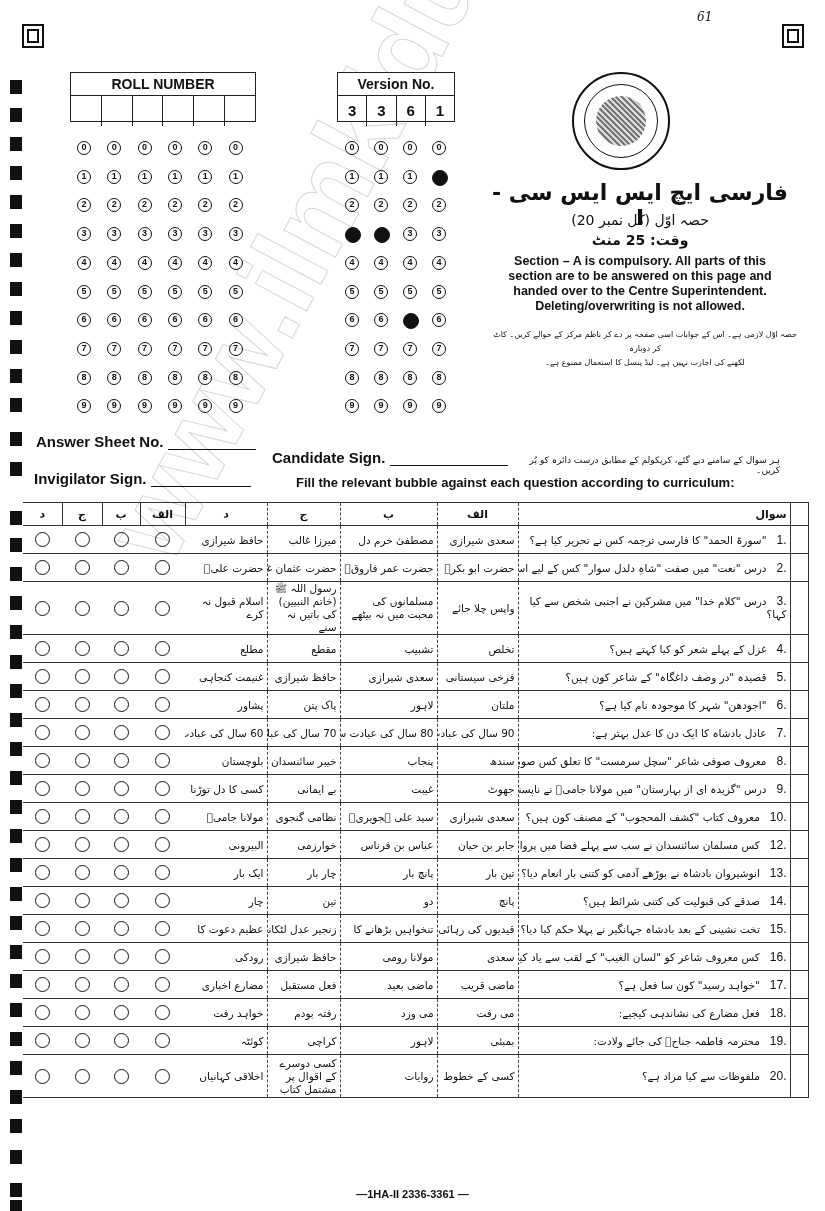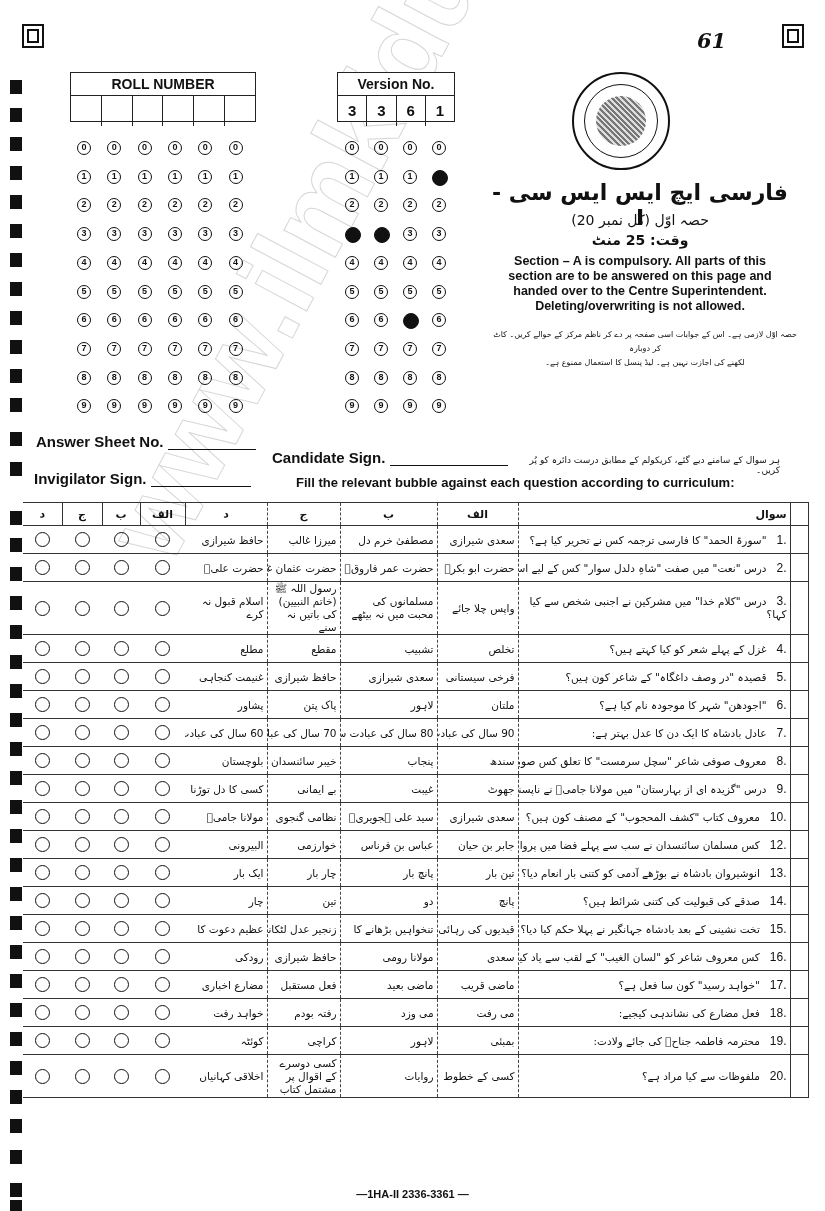--- a/index.html
+++ b/index.html
@@ -27,21 +27,21 @@
     table.ans tr.tall td { height:42px; white-space:normal; line-height:13px; }
     .c-bub { text-align:center; border-right:none; }
     .c-bub-h { border-right:1.5px solid #333 !important; text-align:center; }
     .c-opt { border-right:1.5px dashed #444; direction:rtl; text-align:right; font-family:"DejaVu Sans", sans-serif; }
     .c-q { direction:rtl; text-align:right; font-family:"DejaVu Sans", sans-serif; border-right:1.5px solid #333; }
     .c-end { border-right:1.5px solid #333; }
     .obub { display:inline-block; width:15px; height:15px; border:1.3px solid #111; border-radius:50%; box-sizing:border-box; vertical-align:middle; }
     .qnum { font-family:"Liberation Sans", sans-serif; direction:ltr; display:inline-block; margin-left:10px; font-size:12px; }
     .footer { position:absolute; top:1188px; left:0; width:825px; text-align:center; font-size:11px; font-weight:bold; }
     .watermark { position:absolute; left:80px; top:520px; font-size:110px; font-weight:bold; color:transparent; -webkit-text-stroke:1px #bbb; transform:rotate(-62deg); transform-origin:left top; white-space:nowrap; pointer-events:none; opacity:0.6; }
-    .handmark { position:absolute; left:697px; top:28px; font-size:21px; font-style:italic; font-family:"DejaVu Serif", serif;font-weight:bold; }
+    .handmark { position:absolute; left:697px; top:10px; font-size:12px; font-style:italic; font-family:"DejaVu Serif", serif; }
     .logo { position:absolute; left:572px; top:72px; width:98px; height:98px; border-radius:50%; border:2.5px solid #111; box-sizing:border-box; }
     .logo::before { content:""; position:absolute; left:10px; top:10px; right:10px; bottom:10px; border-radius:50%; border:1.5px solid #111; }
     .logo-inner { position:absolute; left:22px; top:22px; width:50px; height:50px; border-radius:50%; background:repeating-linear-gradient(45deg,#777 0 2px,#ddd 2px 4px); }
   </style>
 </head>
 <body>
 
 <div class="watermark">www.ilmkidunya.com</div>
 
 <div class="corner-box" style="left:22px;top:24px;"></div>

